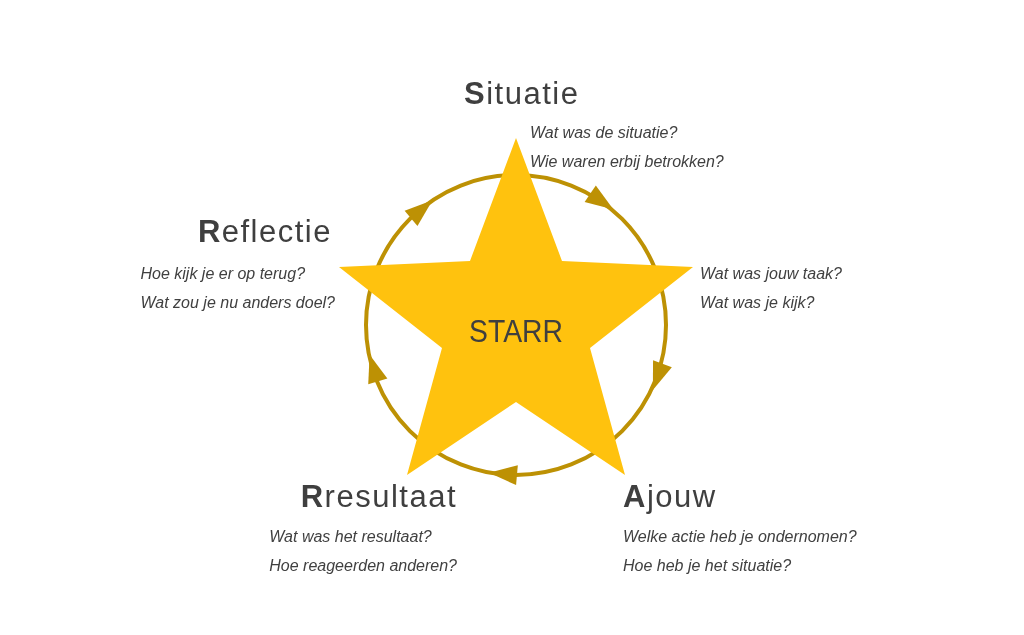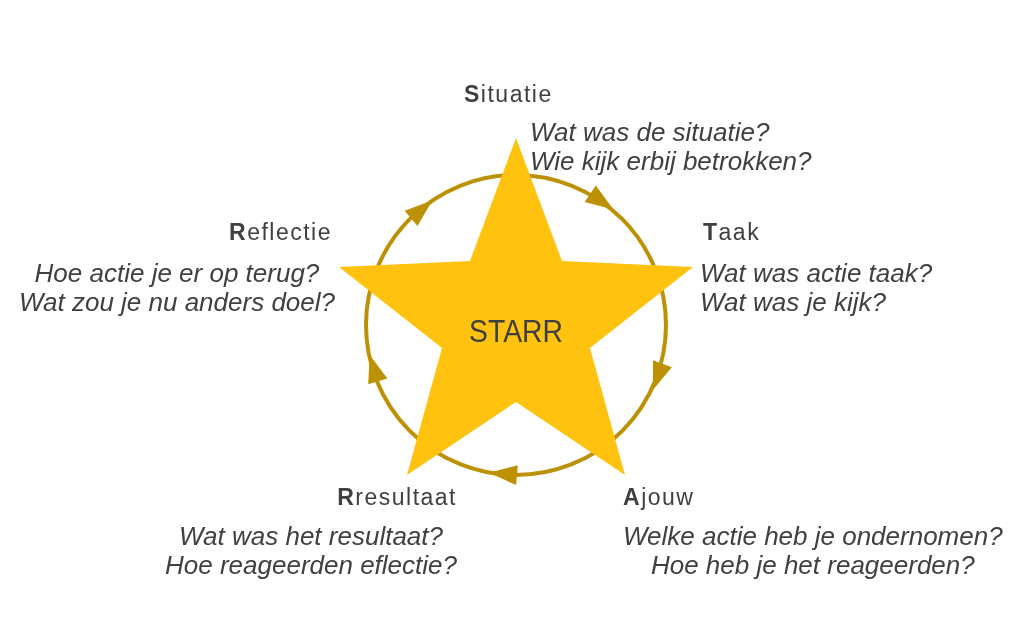--- a/index.html
+++ b/index.html
@@ -14,55 +14,55 @@
     color: #3F3F3F;
   }
   .diagram-svg {
     position: absolute;
     left: 0; top: 0;
     width: 1024px; height: 635px;
   }
   .sec-title {
     position: absolute;
     margin: 0;
-    font-size: 23px;
+    font-size: 31px;
     font-weight: 400;
     letter-spacing: 1.5px;
     line-height: 36px;
     color: #3F3F3F;
     white-space: nowrap;
   }
   .sec-title .lead {
     font-weight: 700;
   }
   .sec-questions {
     position: absolute;
     font-style: italic;
-    font-size: 26px;
+    font-size: 16px;
     line-height: 29px;
     color: #404040;
     white-space: nowrap;
   }
   .sec-questions p { margin: 0; }
-  .align-right { text-align: center; }
+  .align-right { text-align: left; }
 
   #t-situatie  { left: 464px;  top: 76px; }
   #q-situatie  { left: 530px;  top: 118px; }
 
   #t-taak      { left: 703px;  top: 214px; }
   #q-taak      { left: 700px;  top: 259px; }
 
   #t-reflectie { right: 692px; top: 214px; }
   #q-reflectie { right: 689px; top: 259px; }
 
   #t-resultaat { right: 567px; top: 479px; }
   #q-resultaat { right: 567px; top: 522px; font-style: italic; }
 
   #t-actie     { left: 623px;  top: 479px; }
-  #q-actie     { left: 623px;  top: 522px; text-align: center; }
+  #q-actie     { left: 623px;  top: 522px; }
 
   .center-text {
     font-family: "Liberation Sans", "DejaVu Sans", sans-serif;
     font-size: 32px;
     fill: #3F3F3F;
   }
 </style>
 </head>
 <body>
 
@@ -79,40 +79,39 @@
     <polygon points="15,0 -13,10 -13,-10" transform="translate(374,369) rotate(253)" fill="#BD9104"></polygon>
 
     <polygon points="516,138 562,261 693,267 590,348 625,475 516,402 407,475 442,348 339,267 470,261" fill="#FFC20E"></polygon>
 
     <text x="516" y="342" text-anchor="middle" class="center-text" textLength="94" lengthAdjust="spacingAndGlyphs">STARR</text>
   </svg>
 
   <h2 class="sec-title" id="t-situatie"><span class="lead">S</span><span>ituatie</span></h2>
   <div class="sec-questions" id="q-situatie">
     <p>Wat was de situatie?</p>
-    <p>Wie kijk erbij betrokken?</p>
+    <p>Wie waren erbij betrokken?</p>
   </div>
 
-  <h2 class="sec-title" id="t-taak"><span class="lead">T</span><span>aak</span></h2>
   <div class="sec-questions" id="q-taak">
-    <p>Wat was actie taak?</p>
+    <p>Wat was jouw taak?</p>
     <p>Wat was je kijk?</p>
   </div>
 
   <h2 class="sec-title" id="t-actie"><span class="lead">A</span><span>jouw</span></h2>
   <div class="sec-questions" id="q-actie">
     <p>Welke actie heb je ondernomen?</p>
-    <p>Hoe heb je het reageerden?</p>
+    <p>Hoe heb je het situatie?</p>
   </div>
 
   <h2 class="sec-title align-right" id="t-resultaat"><span class="lead">R</span><span>resultaat</span></h2>
   <div class="sec-questions align-right" id="q-resultaat">
     <p>Wat was het resultaat?</p>
-    <p>Hoe reageerden eflectie?</p>
+    <p>Hoe reageerden anderen?</p>
   </div>
 
   <h2 class="sec-title align-right" id="t-reflectie"><span class="lead">R</span><span>eflectie</span></h2>
   <div class="sec-questions align-right" id="q-reflectie">
-    <p>Hoe actie je er op terug?</p>
+    <p>Hoe kijk je er op terug?</p>
     <p>Wat zou je nu anders doel?</p>
   </div>
 
 </div>
 
 </body></html>

